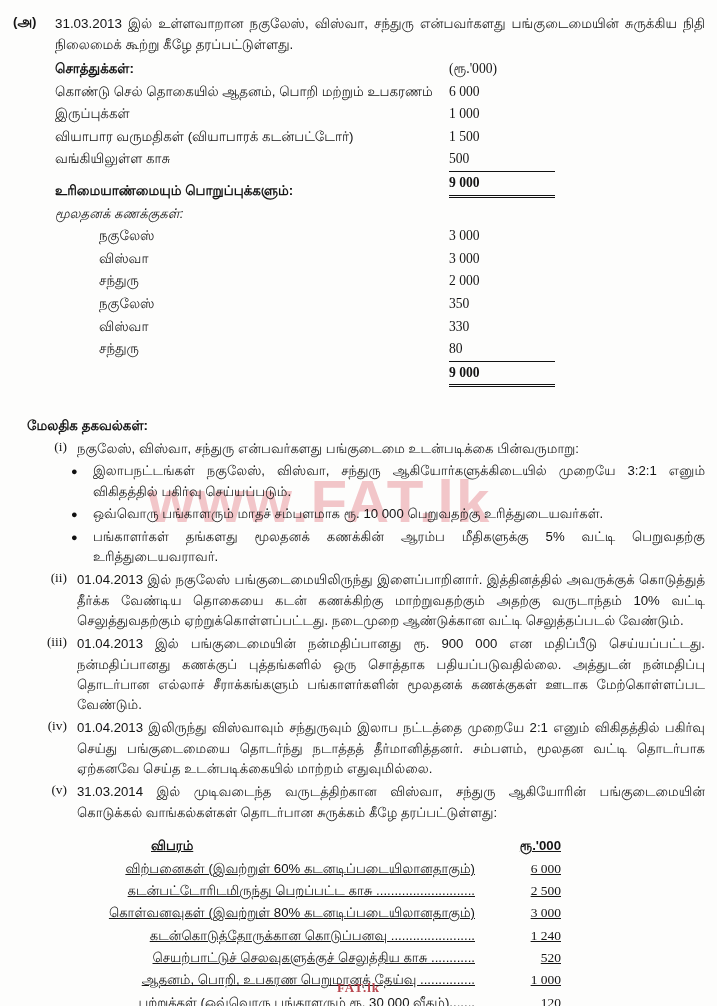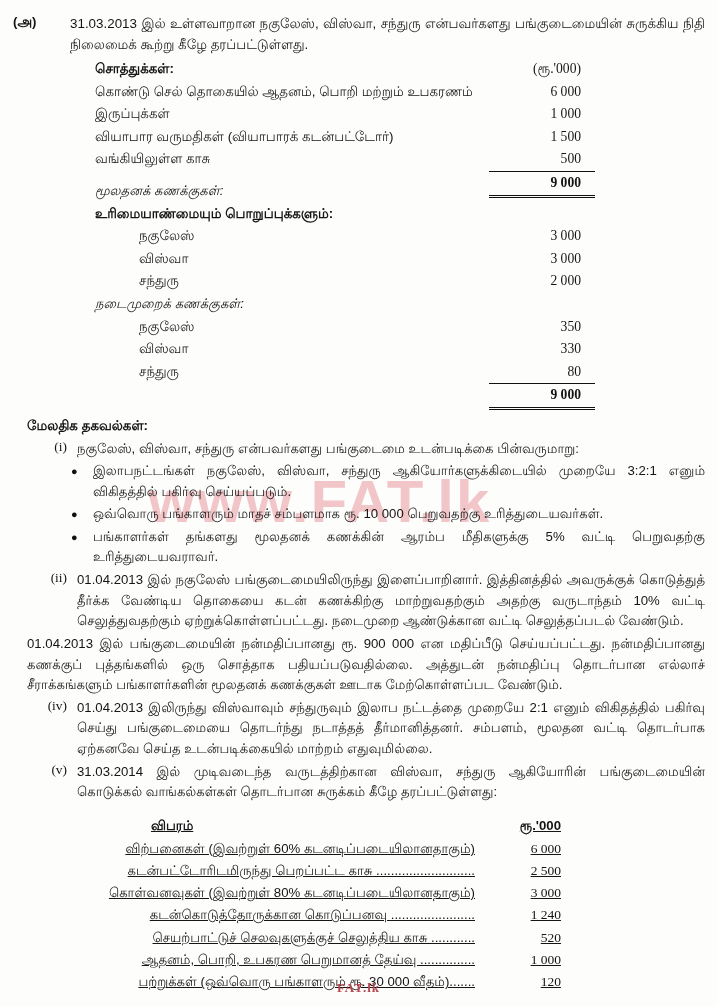--- a/index.html
+++ b/index.html
@@ -52,48 +52,47 @@
   .part-a-marker {
     position: absolute;
     left: 0px;
     top: 0px;
     width: 36px;
     font-weight: bold;
     font-size: 13.2px;
     font-family: "Liberation Sans", sans-serif;
   }
   .part-a-body {
-    margin-left: 57px;
+    margin-left: 42px;
     font-size: 13.4px;
     line-height: 20.5px;
     text-align: justify;
     text-justify: inter-word;
   }
 
   .sec-title {
     font-weight: bold;
     font-size: 13.4px;
     font-family: "Liberation Sans", sans-serif;
   }
 
   
   .stmt {
     width: 100%;
     border-collapse: collapse;
     font-size: 13.4px;
-    margin-left: 40px;
   }
   .stmt td {
     padding: 0;
     vertical-align: baseline;
     line-height: 22.6px;
   }
   .stmt td.lbl { text-align: left; }
   .stmt td.amt {
-    text-align: right;
+    text-align: left;
     width: 92px;
     font-family: "Liberation Serif", serif;
     font-size: 13.6px;
     padding-right: 14px;
     white-space: nowrap;
   }
   .ital {
     font-style: italic;
     font-family: "Liberation Sans", sans-serif;
     font-size: 13.2px;
@@ -246,42 +245,38 @@
           <td class="amt total-cell">9 000</td>
         </tr>
       </tbody>
         </table>
     </div>
 
     <div style="position:absolute; left:55px; top:180px; width:500px;">
       <table class="stmt">
         <tbody>
             <tr>
+          <td class="lbl sec-title">உரிமையாண்மையும் பொறுப்புக்களும்:</td>
+          <td class="amt"></td>
+        </tr>
+        <tr>
           <td class="lbl ital">மூலதனக் கணக்குகள்:</td>
           <td class="amt"></td>
         </tr>
         <tr>
-          <td class="lbl sec-title">உரிமையாண்மையும் பொறுப்புக்களும்:</td>
-          <td class="amt"></td>
-        </tr>
-        <tr>
           <td class="lbl tm indent1">நகுலேஸ்</td>
           <td class="amt">3 000</td>
         </tr>
         <tr>
           <td class="lbl tm indent1">விஸ்வா</td>
           <td class="amt">3 000</td>
         </tr>
         <tr>
           <td class="lbl tm indent1">சந்துரு</td>
           <td class="amt">2 000</td>
-        </tr>
-        <tr>
-          <td class="lbl ital">நடைமுறைக் கணக்குகள்:</td>
-          <td class="amt"></td>
         </tr>
         <tr>
           <td class="lbl tm indent1">நகுலேஸ்</td>
           <td class="amt">350</td>
         </tr>
         <tr>
           <td class="lbl tm indent1">விஸ்வா</td>
           <td class="amt">330</td>
         </tr>
         <tr>
@@ -317,20 +312,21 @@
           <div class="bullet-text">பங்காளர்கள் தங்களது மூலதனக் கணக்கின் ஆரம்ப மீதிகளுக்கு 5% வட்டி பெறுவதற்கு உரித்துடையவராவர்.</div>
         </div>
       </div>
 
       <div class="item">
         <div class="item-mark">(ii)</div>
         <div class="item-text">01.04.2013 இல் நகுலேஸ் பங்குடைமையிலிருந்து இளைப்பாறினார். இத்தினத்தில் அவருக்குக் கொடுத்துத் தீர்க்க வேண்டிய தொகையை கடன் கணக்கிற்கு மாற்றுவதற்கும் அதற்கு வருடாந்தம் 10% வட்டி செலுத்துவதற்கும் ஏற்றுக்கொள்ளப்பட்டது. நடைமுறை ஆண்டுக்கான வட்டி செலுத்தப்படல் வேண்டும்.</div>
       </div>
 
       <div class="item">
+        <div class="item-mark">(iii)</div>
         <div class="item-text">01.04.2013 இல் பங்குடைமையின் நன்மதிப்பானது ரூ. 900 000 என மதிப்பீடு செய்யப்பட்டது. நன்மதிப்பானது கணக்குப் புத்தங்களில் ஒரு சொத்தாக பதியப்படுவதில்லை. அத்துடன் நன்மதிப்பு தொடர்பான எல்லாச் சீராக்கங்களும் பங்காளர்களின் மூலதனக் கணக்குகள் ஊடாக மேற்கொள்ளப்பட வேண்டும்.</div>
       </div>
 
       <div class="item">
         <div class="item-mark">(iv)</div>
         <div class="item-text">01.04.2013 இலிருந்து விஸ்வாவும் சந்துருவும் இலாப நட்டத்தை முறையே 2:1 எனும் விகிதத்தில் பகிர்வு செய்து பங்குடைமையை தொடர்ந்து நடாத்தத் தீர்மானித்தனர். சம்பளம், மூலதன வட்டி தொடர்பாக ஏற்கனவே செய்த உடன்படிக்கையில் மாற்றம் எதுவுமில்லை.</div>
       </div>
 
       <div class="item">
         <div class="item-mark">(v)</div>

